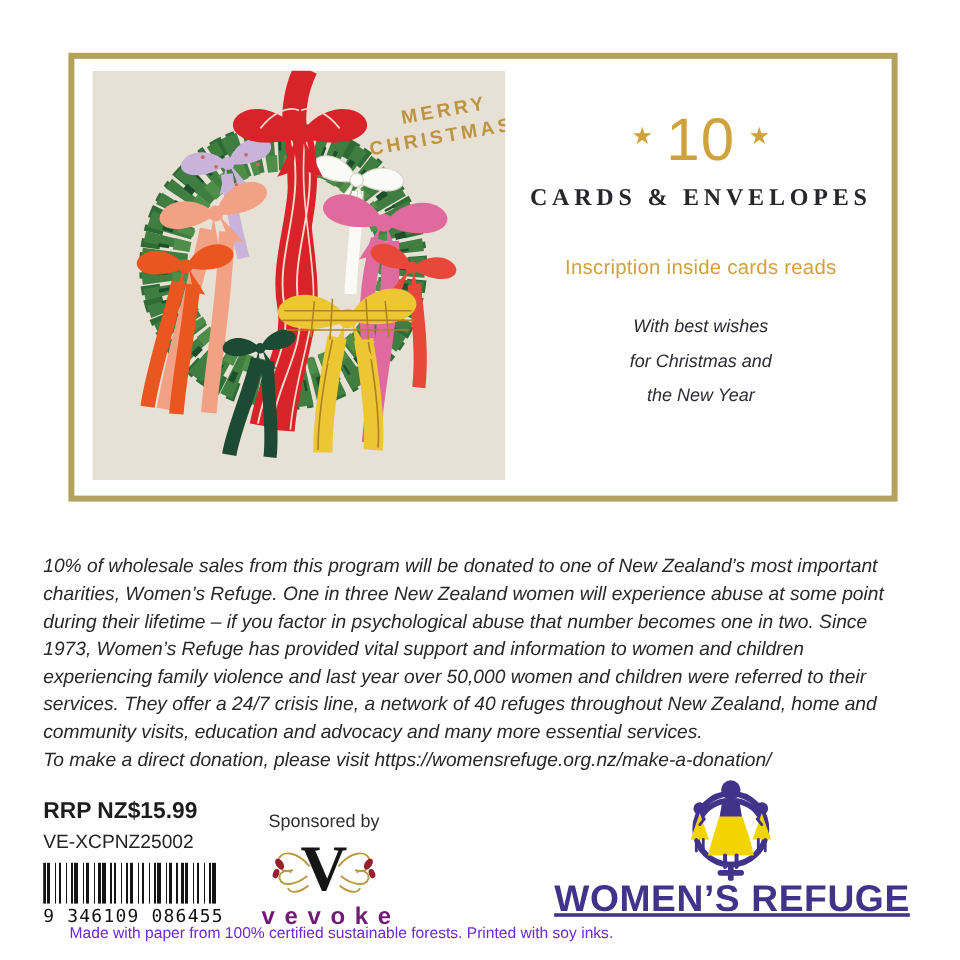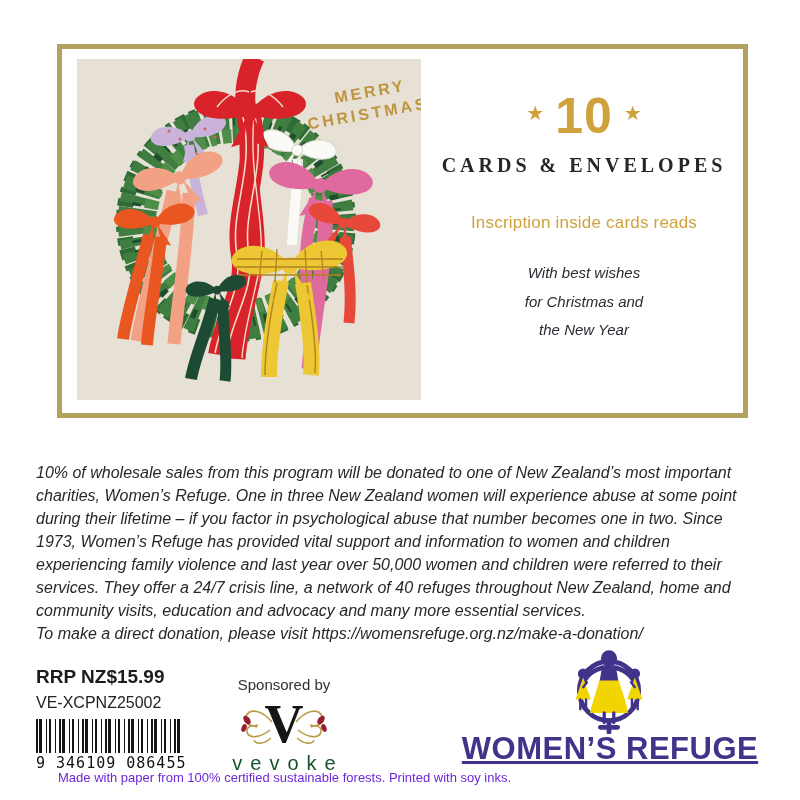--- a/index.html
+++ b/index.html
@@ -8,21 +8,21 @@
 
   
   .top-box{position:absolute;left:57px;top:44px;width:691px;height:374px;
            border:5px solid #b3a25e;box-sizing:border-box;background:#fff;}
   .card-art{position:absolute;left:15px;top:10px;width:344px;height:341px;}
   .card-art svg{display:block;width:100%;height:100%;}
 
   .pack-info{position:absolute;left:372px;top:0;width:300px;text-align:center;}
   .count-row{margin-top:42px;color:#cfa23c;white-space:nowrap;}
   .count-row .star{font-size:20px;vertical-align:13px;margin:0 11px;display:inline-block;}
-  .count-row .count{font-size:50px;line-height:50px;font-weight:bold;letter-spacing:1px;display:inline-block;}
+  .count-row .count{font-size:50px;line-height:50px;font-weight:normal;letter-spacing:1px;display:inline-block;}
   .pack-heading{font-family:"Liberation Serif",serif;font-size:20px;letter-spacing:4px;
                 color:#26262b;font-weight:600;}
   .pack-heading.l1{margin-top:13px;}
   .pack-heading.l2{margin-top:9px;}
   .inscription-label{color:#cfa23c;font-size:17px;font-weight:400;margin-top:36px;letter-spacing:.2px;}
   .inscription{font-family:Liberation Sans, sans-serif;font-style:italic;font-size:15px;
                color:#2b2b33;line-height:28.5px;margin-top:26px;}
 
   
   .charity-text{position:absolute;left:36px;top:461px;width:726px;
@@ -34,24 +34,24 @@
   .rrp{font-size:19px;font-weight:bold;color:#1c1c1c;line-height:22px;}
   .sku{font-size:16px;color:#232323;margin-top:5px;line-height:19px;}
   .barcode{margin-top:7px;width:150px;}
   .bars{height:34px;width:148px;
         background:repeating-linear-gradient(90deg,#151515 0 2px,#fff 2px 3px,#151515 3px 6px,
         #fff 6px 10px,#151515 10px 11px,#fff 11px 13px,#151515 13px 15px,#fff 15px 19px,
         #151515 19px 20px,#fff 20px 23px);}
   .digits{font-family:"DejaVu Sans Mono",monospace;font-size:15px;color:#111;
           letter-spacing:1px;margin-top:1px;white-space:nowrap;}
 
-  .sponsor{position:absolute;left:224px;top:676px;width:120px;text-align:center;}
+  .sponsor{position:absolute;left:210px;top:676px;width:120px;text-align:center;}
   .sponsor-label{font-size:15px;color:#303030;}
   .sponsor-mark{margin-top:1px;}
-  .sponsor-name{font-size:20px;letter-spacing:8px;color:#14532d;margin-top:-2px;padding-left:8px;}
+  .sponsor-name{font-size:20px;letter-spacing:8px;color:#701a75;margin-top:-2px;padding-left:8px;font-weight:bold;}
 
   .wr-emblem{position:absolute;left:553px;top:646px;width:112px;height:88px;}
   .wr-name{position:absolute;left:452px;top:731px;width:316px;text-align:center;
            color:#42338a;font-size:31px;font-weight:bold;letter-spacing:.5px;white-space:nowrap;text-decoration:underline;}
 
   .eco-note{position:absolute;left:58px;top:770px;font-size:13px;color:#6d28d9;}
 </style>
 </head>
 <body>
 

